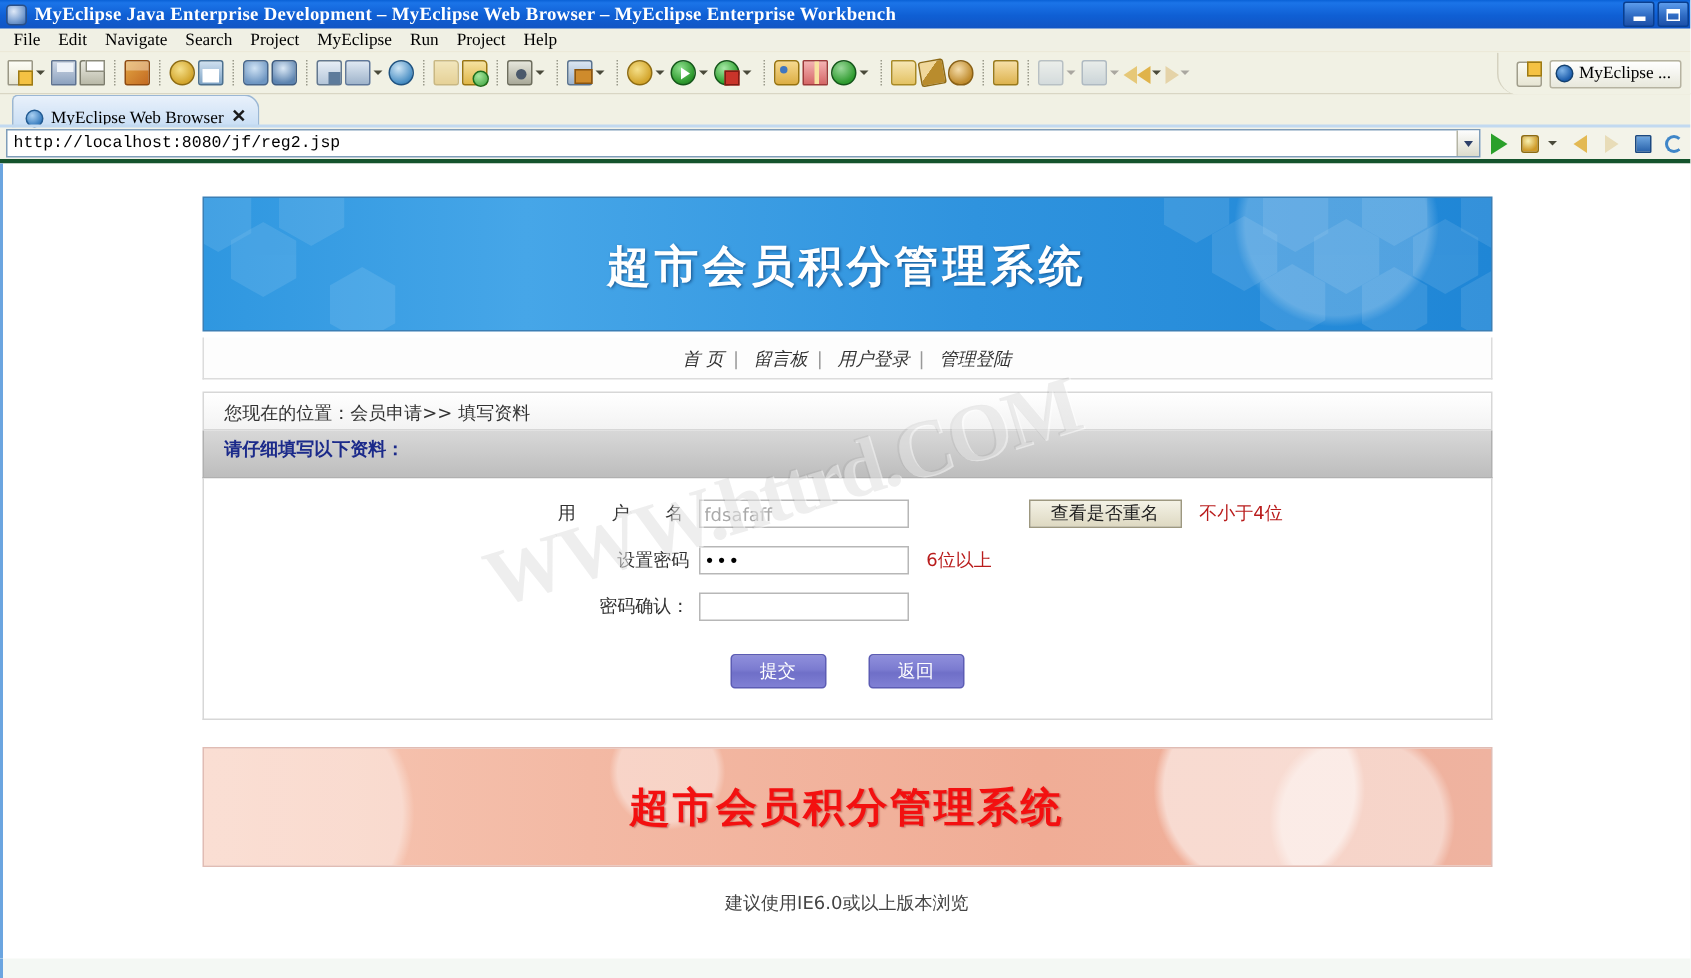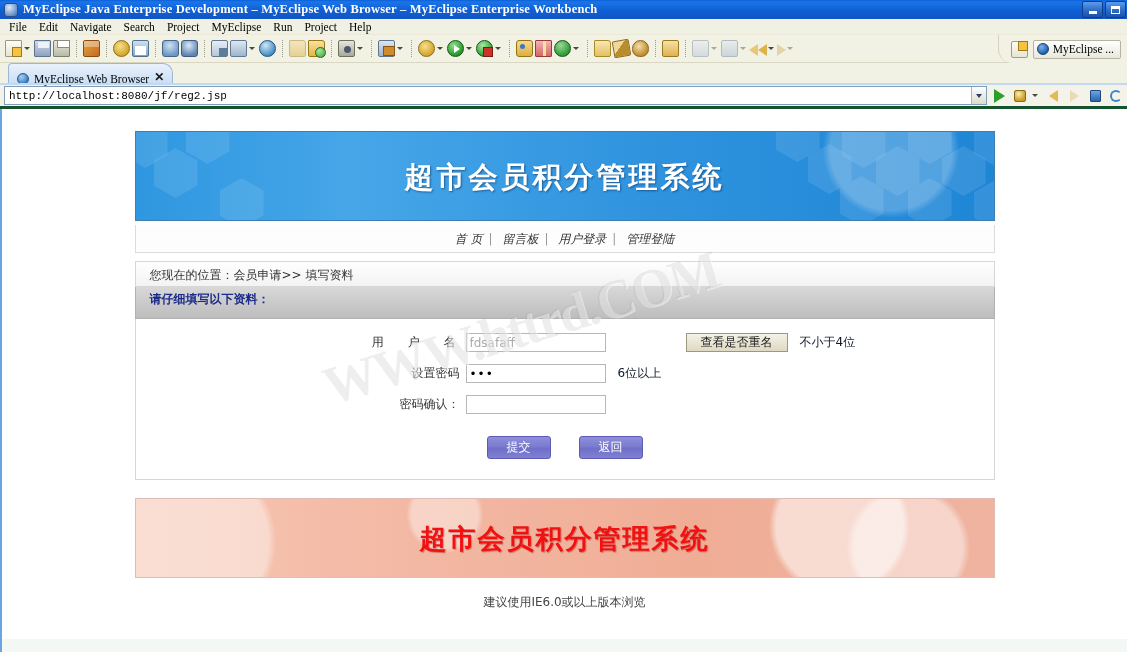--- a/index.html
+++ b/index.html
@@ -248,21 +248,21 @@
   }
   .flabel.spaced { letter-spacing:10px; padding-right:0px; }
   .finput {
     width:140px; height:19px;
     border:1px solid #b7b7b7; background:#fff;
     font-family:"DejaVu Sans", sans-serif; font-size:12px;
     padding:0 3px; color:#aaa; outline:none;
   }
   .finput.pw { width:140px; color:#000; letter-spacing:1px; }
   .fhint {
-    font-family:"DejaVu Sans", sans-serif; font-size:12px; color:#0f172a;
+    font-family:"DejaVu Sans", sans-serif; font-size:12px; color:#b91c1c;
     margin-left:12px; white-space:nowrap;
   }
   .checkbtn {
     margin-left:80px; height:19px; padding:0 14px;
     background:linear-gradient(#f4f2e6,#ded9c2);
     border:1px solid #9d9880;
     font-family:"DejaVu Sans", sans-serif; font-size:12px; color:#222;
     cursor:pointer;
   }
   .btnrow { display:flex; justify-content:center; gap:28px; margin-top:22px; }

